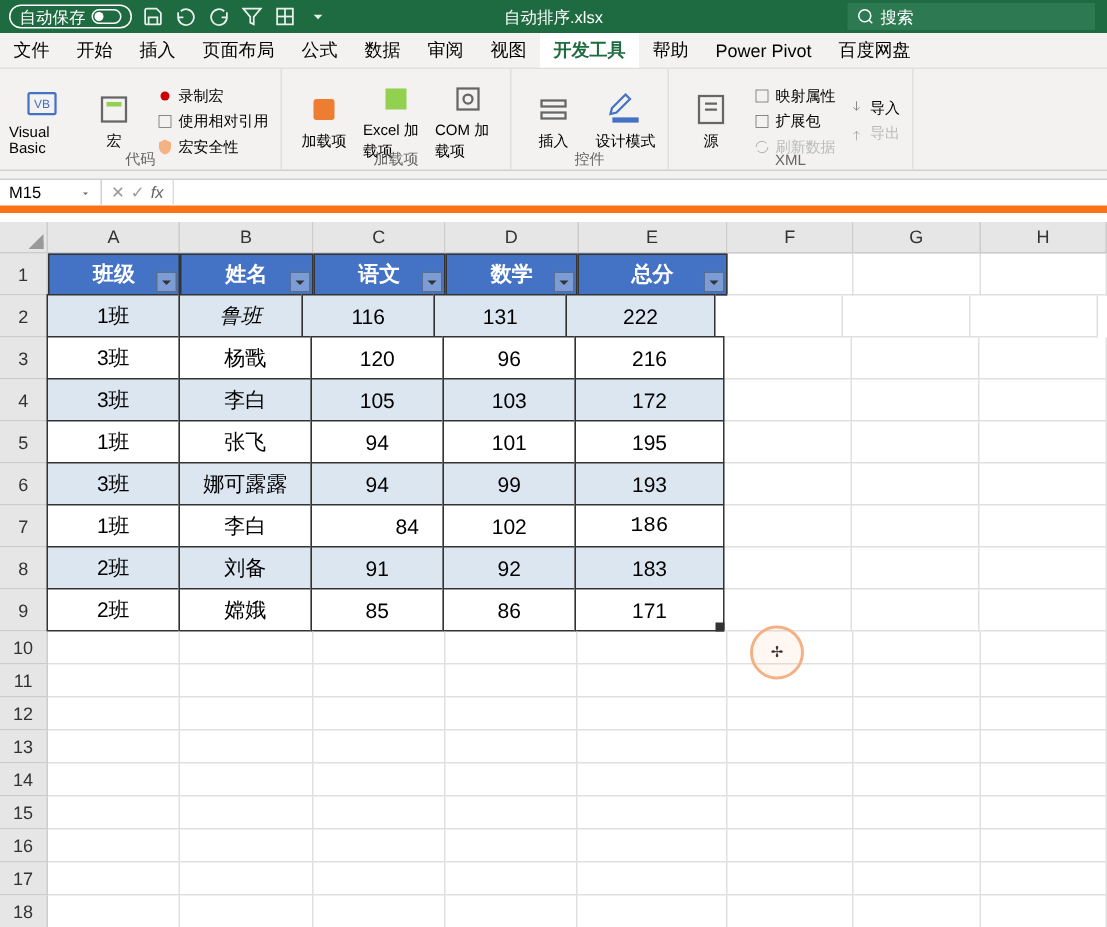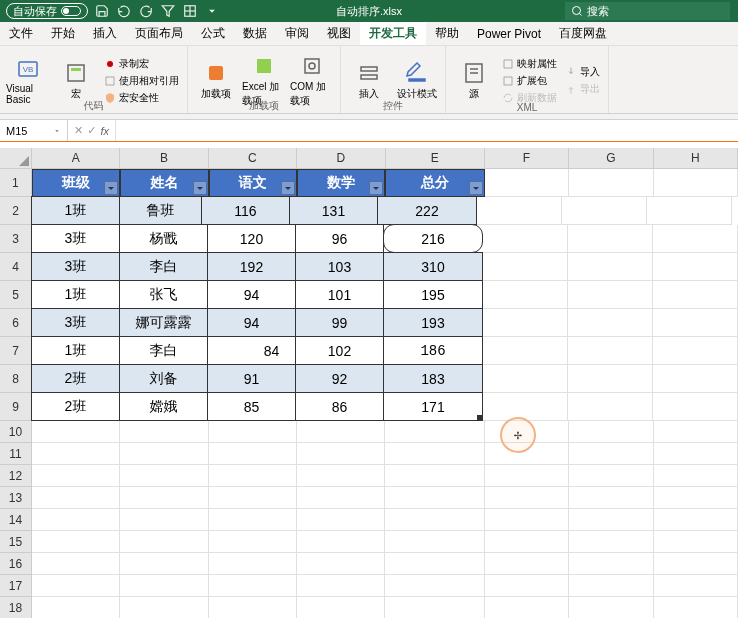--- a/index.html
+++ b/index.html
@@ -23,21 +23,21 @@
 .ribbon { background: #f3f2f1; height: 68px; display: flex; border-bottom: 1px solid #d0d0d0; }
 .ribbon-group { border-right: 1px solid #e1dfdd; padding: 2px 6px 0 6px; display: flex; flex-direction: column; position: relative; }
 .ribbon-group-label { font-size: 10px; color: #666; text-align: center; position: absolute; bottom: 0; left: 0; right: 0; }
 .ribbon-content { display: flex; gap: 4px; flex: 1; }
 .ribbon-big { display: flex; flex-direction: column; align-items: center; justify-content: center; width: 44px; font-size: 10px; gap: 2px; cursor: pointer; }
 .ribbon-big svg { width: 24px; height: 24px; }
 .ribbon-small-col { display: flex; flex-direction: column; font-size: 10px; gap: 1px; justify-content: center; }
 .ribbon-small { display: flex; align-items: center; gap: 3px; padding: 1px 2px; cursor: pointer; white-space: nowrap; }
 .ribbon-small svg { width: 12px; height: 12px; }
 
-.namebox-row { height: 22px; background: #fff; border-bottom: 1px solid #f97316; display: flex; align-items: center; }
+.namebox-row { height: 22px; background: #fff; border-bottom: 5px solid #f97316; display: flex; align-items: center; }
 .namebox { width: 68px; border-right: 1px solid #d0d0d0; padding: 0 6px; font-size: 11px; display: flex; align-items: center; justify-content: space-between; height: 100%; }
 .namebox svg { width: 8px; height: 8px; }
 .fx-controls { display: flex; align-items: center; gap: 4px; padding: 0 6px; }
 .fx-controls span { color: #999; font-size: 11px; cursor: pointer; }
 .fx-controls .fx { font-style: italic; color: #666; }
 .formula-bar { flex: 1; height: 100%; border-left: 1px solid #e0e0e0; padding: 0 6px; font-size: 11px; }
 
 .grid-wrap { position: relative; }
 .sel-all { position: absolute; top: 0; left: 0; width: 32px; height: 21px; background: #e6e6e6; border-right: 1px solid #ccc; border-bottom: 1px solid #ccc; }
 .sel-all::after { content: ""; position: absolute; right: 2px; bottom: 2px; border: 5px solid transparent; border-right-color: #999; border-bottom-color: #999; }
@@ -301,46 +301,46 @@
         <div class="cell hdr-cell" style="width: 89px;">语文<div class="filter-arrow"></div></div>
         <div class="cell hdr-cell" style="width: 89px;">数学<div class="filter-arrow"></div></div>
         <div class="cell hdr-cell" style="width: 100px;">总分<div class="filter-arrow"></div></div>
         <div class="cell empty-cell" style="width: 85px;"></div>
         <div class="cell empty-cell" style="width: 85px;"></div>
         <div class="cell empty-cell" style="width: 85px;"></div>
       </div>
       <div class="row">
         <div class="row-h">2</div>
         <div class="cell data-cell even" style="width: 89px;">1班</div>
-        <div class="cell data-cell even" style="width: 83px;">鲁班</div>
+        <div class="cell data-cell even" style="width: 83px; font-style: italic;">鲁班</div>
         <div class="cell data-cell even" style="width: 89px; text-align: center;">116</div>
         <div class="cell data-cell even" style="width: 89px;">131</div>
         <div class="cell data-cell even" style="width: 100px;">222</div>
         <div class="cell empty-cell" style="width: 85px;"></div>
         <div class="cell empty-cell" style="width: 85px;"></div>
         <div class="cell empty-cell" style="width: 85px;"></div>
       </div>
       <div class="row">
         <div class="row-h">3</div>
         <div class="cell data-cell odd" style="width: 89px;">3班</div>
         <div class="cell data-cell odd" style="width: 89px;">杨戬</div>
         <div class="cell data-cell odd" style="width: 89px;">120</div>
         <div class="cell data-cell odd" style="width: 89px;">96</div>
-        <div class="cell data-cell odd" style="width: 100px; border-radius: 11px;">216</div>
+        <div class="cell data-cell odd" style="width: 100px;">216</div>
         <div class="cell empty-cell" style="width: 85px;"></div>
         <div class="cell empty-cell" style="width: 85px;"></div>
         <div class="cell empty-cell" style="width: 85px;"></div>
       </div>
       <div class="row">
         <div class="row-h">4</div>
         <div class="cell data-cell even" style="width: 89px;">3班</div>
         <div class="cell data-cell even" style="width: 89px;">李白</div>
-        <div class="cell data-cell even" style="width: 89px;">192</div>
+        <div class="cell data-cell even" style="width: 89px;">105</div>
         <div class="cell data-cell even" style="width: 89px;">103</div>
-        <div class="cell data-cell even" style="width: 100px;">310</div>
+        <div class="cell data-cell even" style="width: 100px;">172</div>
         <div class="cell empty-cell" style="width: 85px;"></div>
         <div class="cell empty-cell" style="width: 85px;"></div>
         <div class="cell empty-cell" style="width: 85px;"></div>
       </div>
       <div class="row">
         <div class="row-h">5</div>
         <div class="cell data-cell odd" style="width: 89px;">1班</div>
         <div class="cell data-cell odd" style="width: 89px;">张飞</div>
         <div class="cell data-cell odd" style="width: 89px;">94</div>
         <div class="cell data-cell odd" style="width: 89px;">101</div>

